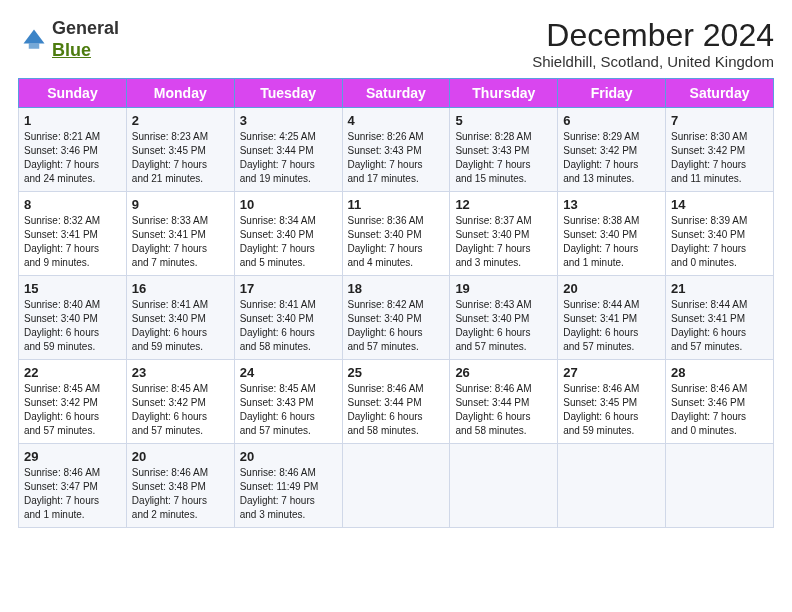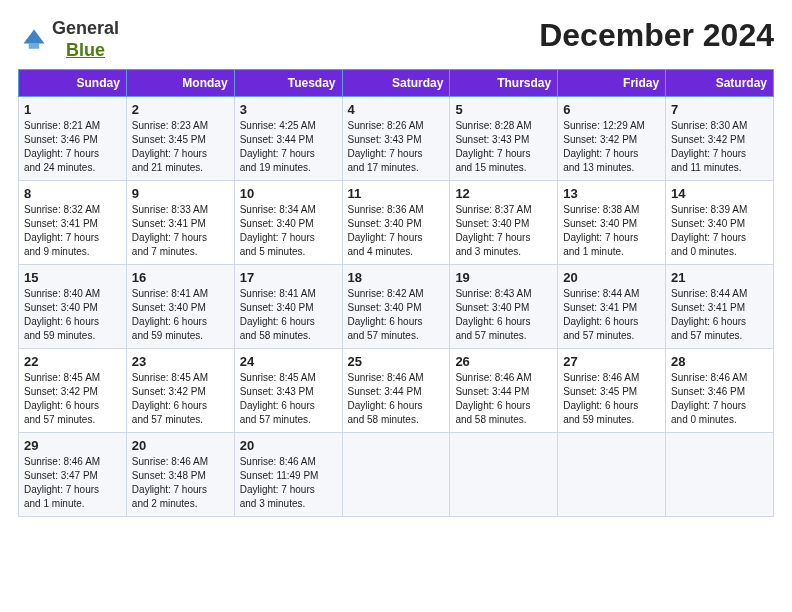--- a/index.html
+++ b/index.html
@@ -16,58 +16,57 @@
     }
     .header {
       display: flex;
       align-items: flex-start;
       justify-content: space-between;
       margin-bottom: 8px;
     }
     .logo {
       display: flex;
       align-items: center;
-      text-align: center;
     }
     .logo-text {
       font-size: 18px;
       font-weight: bold;
       line-height: 1.2;
     }
     .logo-general { color: #333; }
     .logo-blue { color: #4d7c0f; text-decoration: underline; }
     .logo-icon {
       width: 28px;
       height: 28px;
       margin-left: 2px;
     }
     .title-area {
       text-align: right;
     }
     .month-title {
       font-size: 32px;
-      font-weight: bold;
+      font-weight: normal;
       color: #222;
       line-height: 1.1;
     }
     .location {
       font-size: 15px;
       color: #333;
     }
     table {
       width: 100%;
       border-collapse: collapse;
       table-layout: fixed;
     }
     thead tr th {
-      background-color: #6d28d9;
+      background-color: #d946ef;
       color: #fff;
-      font-size: 12px;
+      font-size: 14px;
       font-weight: bold;
-      text-align: right;
+      text-align: center;
       padding: 6px 6px;
       border: 1px solid #5a9de0;
     }
     tbody tr td {
       vertical-align: top;
       font-size: 10px;
       color: #222;
       padding: 5px 5px;
       border: 1px solid #d0d8e8;
       height: 80px;
@@ -104,20 +103,21 @@
       </svg>
       <div style="margin-left:4px;">
         <div class="logo-text">
           <span class="logo-general">General</span><br>
           <span class="logo-blue">Blue</span>
         </div>
       </div>
     </div>
     <div class="title-area">
       <div class="month-title">December 2024</div>
+      <div class="location">Shieldhill, Scotland, United Kingdom</div>
     </div>
   </div>
 
   <table>
     <thead>
       <tr>
       <th>Sunday</th>
           <th>Monday</th>
           <th>Tuesday</th>
           <th>Saturday</th>
@@ -158,21 +158,21 @@
           </td>
           <td>
             <span class="day-num">5</span>
             <div class="cell-text">Sunrise: 8:28 AM</div>
             <div class="cell-text">Sunset: 3:43 PM</div>
             <div class="cell-text">Daylight: 7 hours</div>
             <div class="cell-text">and 15 minutes.</div>
           </td>
           <td>
             <span class="day-num">6</span>
-            <div class="cell-text">Sunrise: 12:29 AM</div>
+            <div class="cell-text">Sunrise: 8:29 AM</div>
             <div class="cell-text">Sunset: 3:42 PM</div>
             <div class="cell-text">Daylight: 7 hours</div>
             <div class="cell-text">and 13 minutes.</div>
           </td>
           <td>
             <span class="day-num">7</span>
             <div class="cell-text">Sunrise: 8:30 AM</div>
             <div class="cell-text">Sunset: 3:42 PM</div>
             <div class="cell-text">Daylight: 7 hours</div>
             <div class="cell-text">and 11 minutes.</div>

